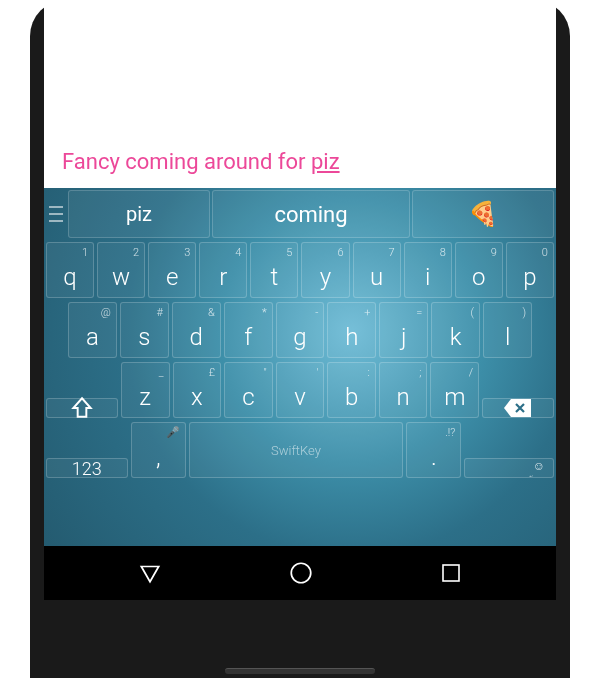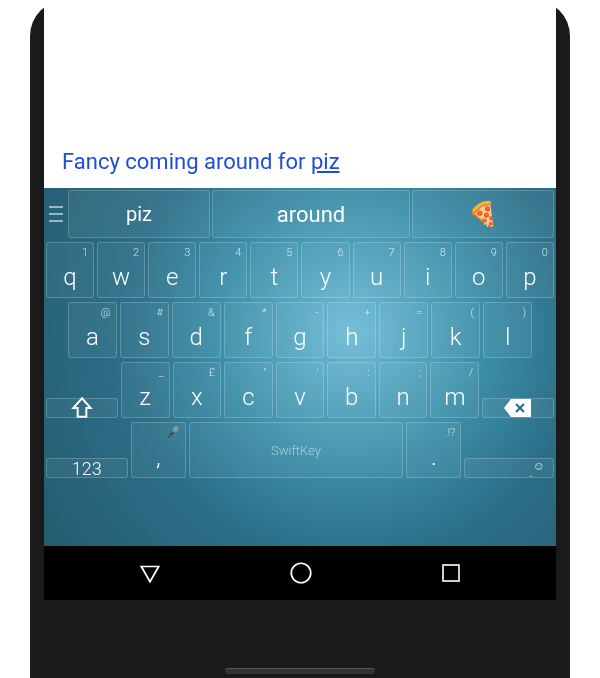--- a/index.html
+++ b/index.html
@@ -33,21 +33,21 @@
   }
   .text-area {
     flex: 0 0 188px;
     padding: 0 18px;
     display: flex;
     align-items: flex-end;
     padding-bottom: 14px;
   }
   .text-area .typed {
     font-size: 22px;
-    color: #1d4ed8;
+    color: #ec4899;
   }
   .text-area .partial {
     text-decoration: underline;
   }
   .keyboard {
     flex: 1;
     background: radial-gradient(circle at 60% 40%, #6fbcd6 0%, #3d8fa9 35%, #2c6f88 60%, #245b70 100%);
     display: flex;
     flex-direction: column;
     padding: 2px 2px 0 2px;
@@ -155,21 +155,21 @@
 
     <div class="keyboard">
 
       <div class="suggestions">
         <div class="hamburger">
             <div></div>
             <div></div>
             <div></div>
           </div>
         <div class="sugg">piz</div>
-        <div class="sugg center">around</div>
+        <div class="sugg center">coming</div>
         <div class="sugg emoji">🍕</div>
       </div>
 
       <div class="key-row" id="row1">
           <div class="key">
             <span class="hint">1</span>
             <span>q</span>
           </div>
           <div class="key">
             <span class="hint">2</span>

